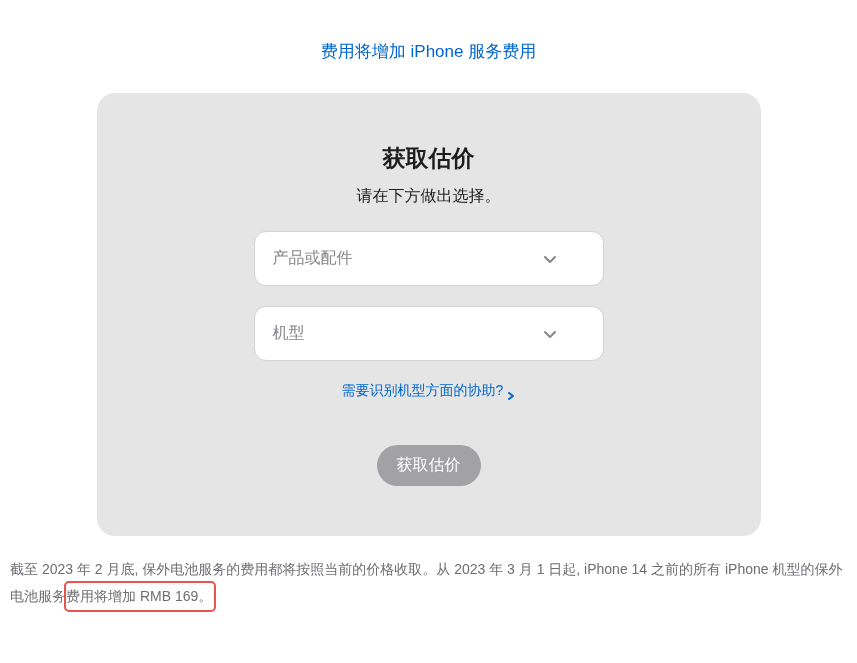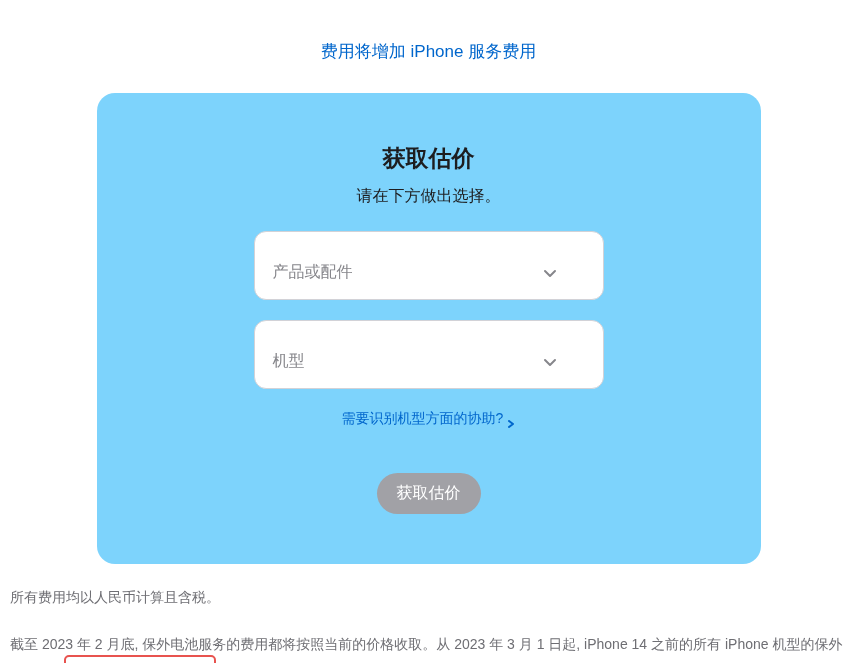--- a/index.html
+++ b/index.html
@@ -24,21 +24,21 @@
     }
     .top-link a {
       color: #0066cc;
       text-decoration: none;
       font-size: 17px;
       cursor: pointer;
     }
     .card {
       width: 664px;
       margin: 0 auto 20px;
-      background: #7dd3fc;
+      background: #e5e5e5;
       border-radius: 18px;
       padding: 50px 40px 50px;
       text-align: center;
     }
     .card-title {
       font-size: 23px;
       font-weight: 600;
       color: #1d1d1f;
       margin-bottom: 12px;
     }
@@ -47,21 +47,21 @@
       color: #1d1d1f;
       margin-bottom: 24px;
     }
     .select-wrap {
       width: 350px;
       margin: 0 auto 20px;
       position: relative;
     }
     .select-input {
       width: 100%;
-      padding: 30px 46px 16px 18px;
+      padding: 16px 46px 16px 18px;
       font-size: 16px;
       color: #86868b;
       background: #ffffff;
       border: 1px solid #d2d2d7;
       border-radius: 12px;
       text-align: left;
       cursor: pointer;
       display: flex;
       align-items: center;
       justify-content: space-between;
@@ -179,18 +179,17 @@
             <polyline points="2,1 6,4 2,7"></polyline>
           </svg>
       </span>
     </div>
 
     <div>
       <button class="submit-btn">获取估价</button>
     </div>
   </div>
 
-  <div class="note note-1">所有费用均以人民币计算且含税。</div>
   <div class="note">
     <span>截至 2023 年 2 月底, 保外电池服务的费用都将按照当前的价格收取。从 2023 年 3 月 1 日起, iPhone 14 之前的所有 iPhone 机型的保外电池服务</span><span class="highlight"><span>费用将增加 RMB 169。</span><span class="hl-box"></span></span>
   </div>
 
 </div>
 
 </body></html>

